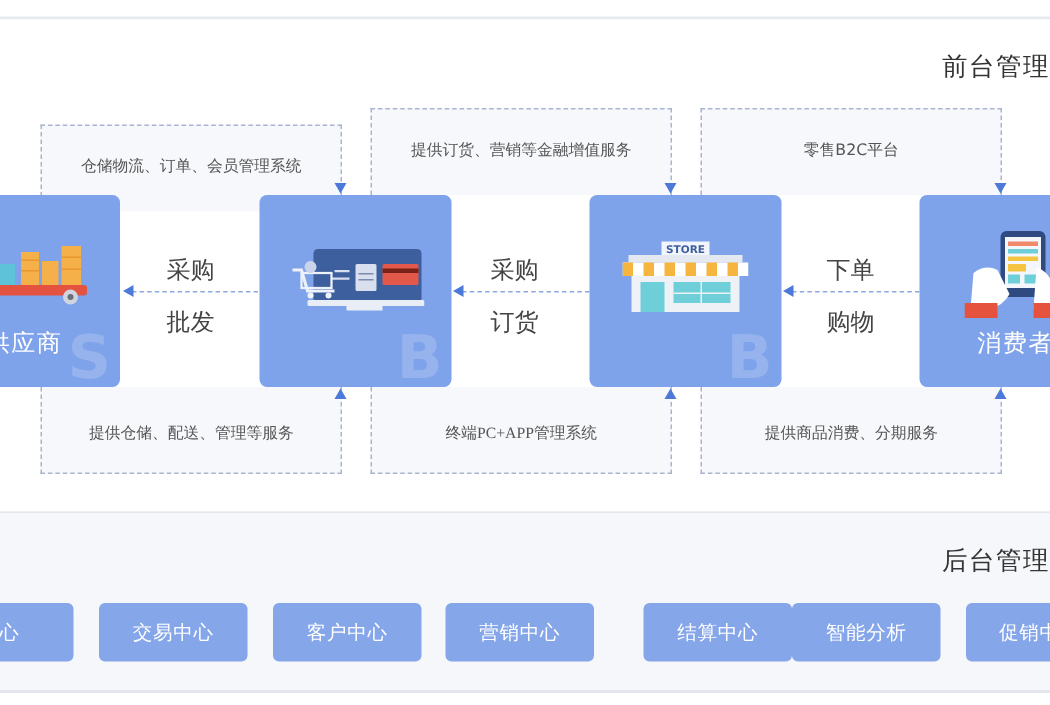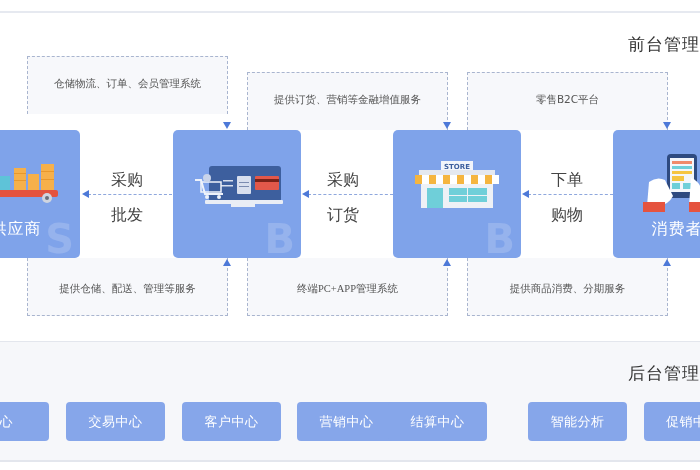--- a/index.html
+++ b/index.html
@@ -34,21 +34,21 @@
 </style>
 </head>
 <body>
 
 <div class="top-border"></div>
 <div class="front-section"></div>
 <div class="back-section"></div>
 
 <div class="section-title" style="top:33px;">前台管理</div>
 
-<div class="dash-box top" style="left:27px; top:56px; width:201px; height:58px;">
+<div class="dash-box top" style="left:27px; top:83px; width:201px; height:58px;">
   <div class="dash-text" style="top:20px;">仓储物流、订单、会员管理系统</div>
 </div>
 <div class="dash-box top" style="left:247px; top:72px; width:201px; height:58px;">
   <div class="dash-text" style="top:20px;">提供订货、营销等金融增值服务</div>
 </div>
 <div class="dash-box top" style="left:467px; top:72px; width:201px; height:58px;">
   <div class="dash-text" style="top:20px;">零售B2C平台</div>
 </div>
 
 <div class="arrow-down" style="left:223px; top:122px;"></div>
@@ -163,15 +163,15 @@
   </svg>
   <div class="card-label">消费者</div>
 </div>
 
 <div class="section-title" style="top:362px;">后台管理</div>
 
 <div class="module-btn" style="left:-50px;">中心</div>
 <div class="module-btn" style="left:66px;">交易中心</div>
 <div class="module-btn" style="left:182px;">客户中心</div>
 <div class="module-btn" style="left:297px;">营销中心</div>
-<div class="module-btn" style="left:388px;">结算中心</div>
+<div class="module-btn" style="left:429px;">结算中心</div>
 <div class="module-btn" style="left:528px;">智能分析</div>
 <div class="module-btn" style="left:644px; justify-content:flex-start; padding-left:22px;">促销中心</div>
 
 </body></html>

